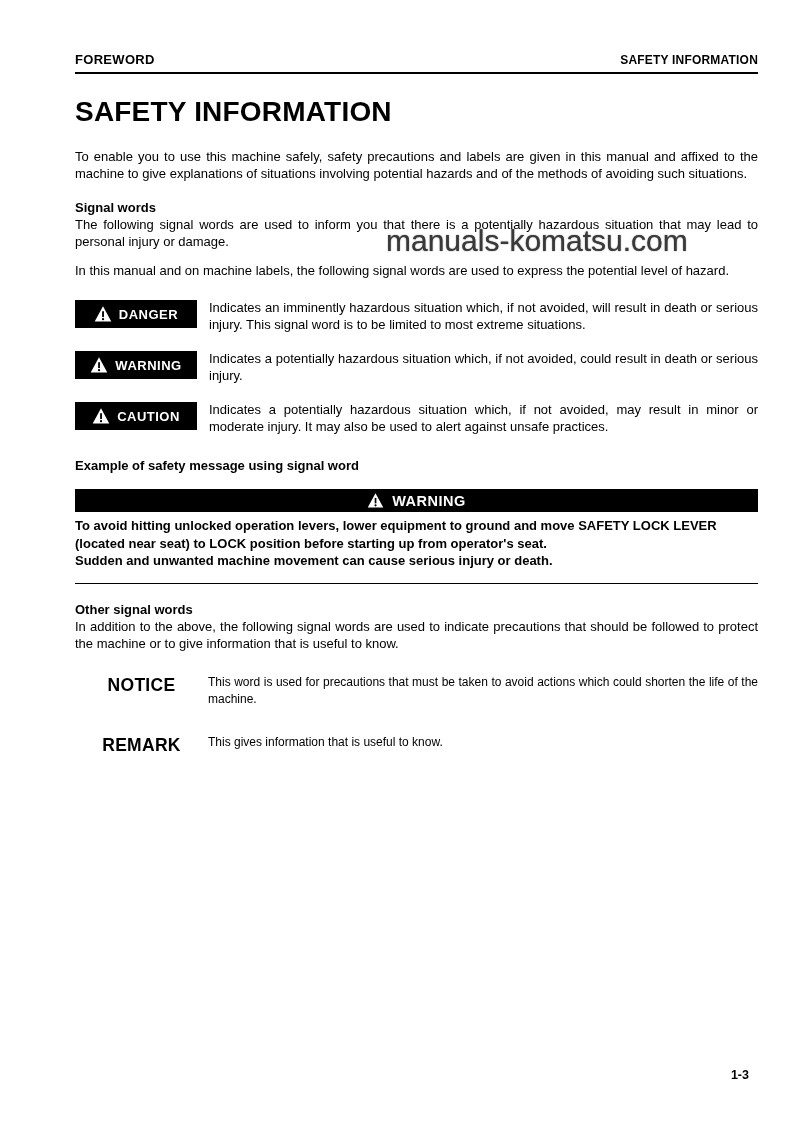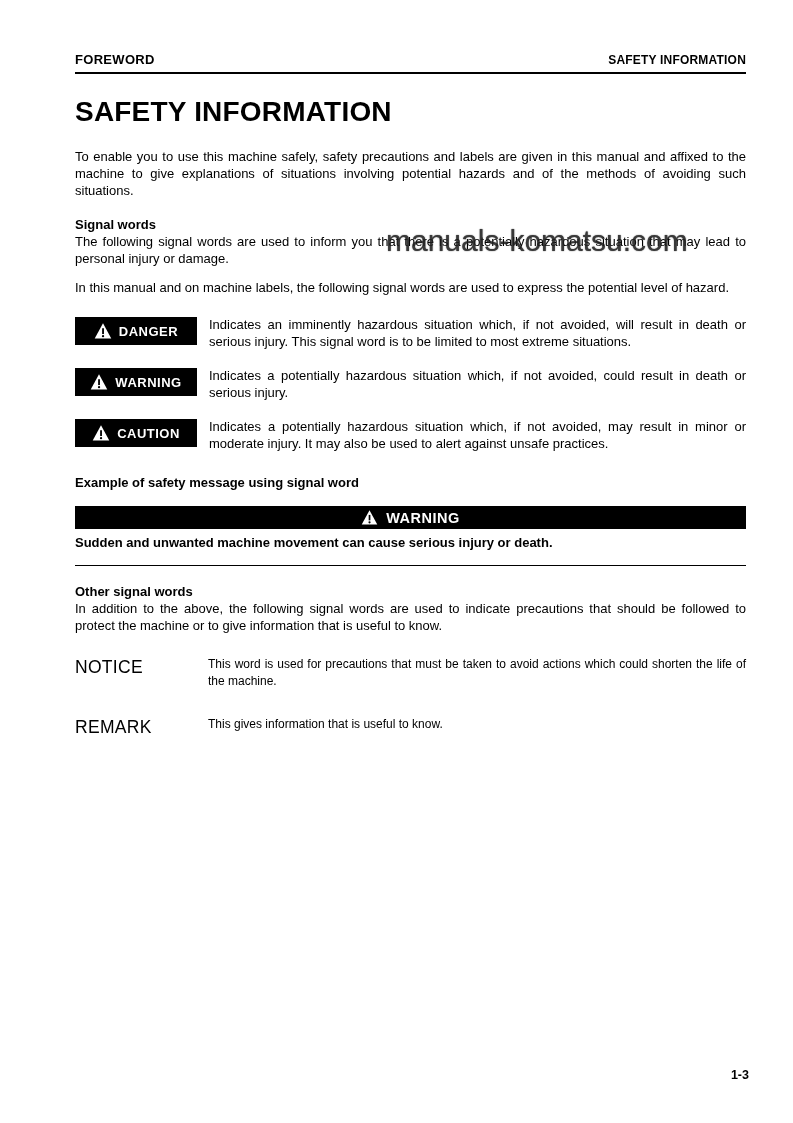--- a/index.html
+++ b/index.html
@@ -5,21 +5,21 @@
   * { box-sizing: border-box; margin: 0; padding: 0; }
   html, body { background: #e9e9e9; }
   body { font-family: "Liberation Sans", sans-serif; }
   .page {
     position: relative;
     width: 793px;
     height: 1123px;
     margin: 0 auto;
     background: #ffffff;
     color: #000000;
-    padding: 52px 47px 0 75px;
+    padding: 52px 35px 0 75px;
     overflow: hidden;
   }
   .runhead {
     display: flex;
     justify-content: space-between;
     align-items: baseline;
     border-bottom: 2px solid #000;
     padding-bottom: 5px;
   }
   .runhead .left  { font-size: 13px; font-weight: bold; letter-spacing: 0.3px; }
@@ -93,23 +93,24 @@
     height: 0;
   }
   .other-head { }
 
   .term-row { display: flex; align-items: flex-start; margin-top: 22px; }
   .term-row.remark { margin-top: 26px; }
   .term-label {
     width: 133px;
     min-width: 133px;
     font-size: 17.5px;
-    font-weight: normal;
+    font-weight: bold;
     letter-spacing: 0.3px;
     padding-top: 1px;
+    text-align: center;
   }
   .term-desc {
     flex: 1;
     font-size: 12px;
     line-height: 17px;
     text-align: justify;
   }
   .watermark {
     position: absolute;
     left: 386px;
@@ -197,20 +198,21 @@
       <svg width="17" height="15" viewBox="0 0 24 22">
         <path d="M12 0.5 L23.4 21.2 H0.6 Z" fill="#ffffff"></path>
         <rect x="10.8" y="7.2" width="2.5" height="8" fill="#000000"></rect>
         <circle cx="12.05" cy="18.1" r="1.6" fill="#000000"></circle>
       </svg>
     </span>
     <span>WARNING</span>
   </div>
 
   <div class="message">
+    <p>To avoid hitting unlocked operation levers, lower equipment to ground and move SAFETY LOCK LEVER (located near seat) to LOCK position before starting up from operator's seat.</p>
     <p>Sudden and unwanted machine movement can cause serious injury or death.</p>
   </div>
 
   <div class="divider"></div>
 
   <h2 class="subhead other-head">Other signal words</h2>
   <p class="body-text tight">In addition to the above, the following signal words are used to indicate precautions that should be followed to protect the machine or to give information that is useful to know.</p>
 
   <div class="term-row">
     <div class="term-label">NOTICE</div>

